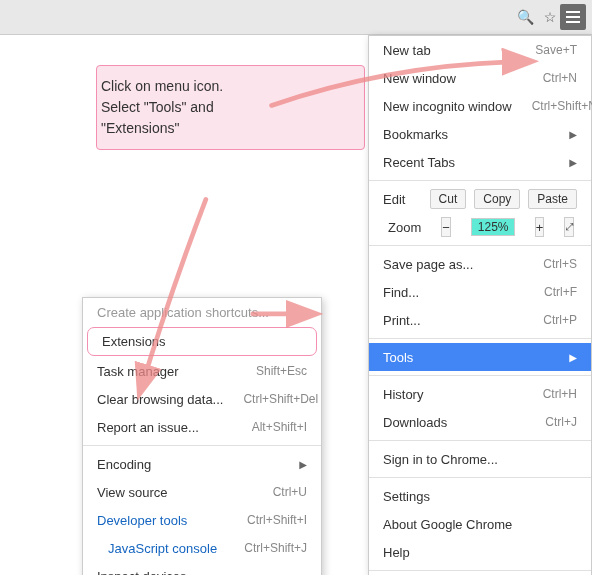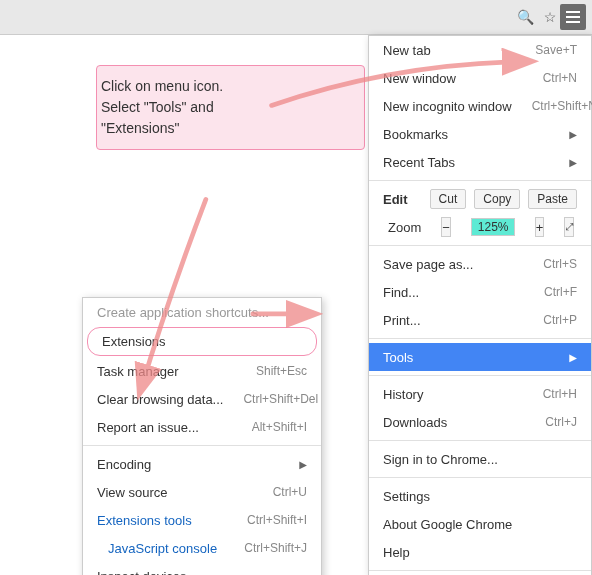--- a/index.html
+++ b/index.html
@@ -129,21 +129,20 @@
     .edit-row {
       display: flex;
       align-items: center;
       padding: 4px 14px;
       gap: 0;
     }
     .edit-label {
       flex: 1;
       color: #333;
       font-size: 13px;
-      font-weight: bold;
     }
     .edit-btn {
       border: 1px solid #ccc;
       background: #f5f5f5;
       padding: 2px 8px;
       font-size: 12px;
       cursor: pointer;
       color: #333;
       border-radius: 2px;
       margin-left: 8px;
@@ -365,21 +364,21 @@
     <div class="menu-separator"></div>
 
   </div>
 
   <div class="sub-menu">
 
     <div class="menu-item" style="color:#999;">
       <span class="menu-item-label">Create application shortcuts...</span>
     </div>
 
-    <div class="menu-item selected-ext" style="border: 1.5px solid #f48fb1; border-radius:13px; margin:1px 4px;">
+    <div class="menu-item selected-ext" style="border: 1.5px solid #f48fb1; border-radius:7px; margin:1px 4px;">
       <span class="menu-item-label">Extensions</span>
     </div>
 
     <div class="menu-item">
       <span class="menu-item-label">Task manager</span>
       <span class="shortcut">Shift+Esc</span>
     </div>
 
     <div class="menu-item">
       <span class="menu-item-label">Clear browsing data...</span>
@@ -397,21 +396,21 @@
       <span class="menu-item-label">Encoding</span>
       <span class="arrow-right">▶</span>
     </div>
 
     <div class="menu-item">
       <span class="menu-item-label">View source</span>
       <span class="shortcut">Ctrl+U</span>
     </div>
 
     <div class="menu-item" style="color:#1565c0;">
-      <span class="menu-item-label">Extensions tools</span>
+      <span class="menu-item-label">Developer tools</span>
       <span class="shortcut">Ctrl+Shift+I</span>
     </div>
 
     <div class="menu-item" style="color:#1565c0;margin-left:11px;">
       <span class="menu-item-label">JavaScript console</span>
       <span class="shortcut">Ctrl+Shift+J</span>
     </div>
 
     <div class="menu-item">
       <span class="menu-item-label">Inspect devices</span>

